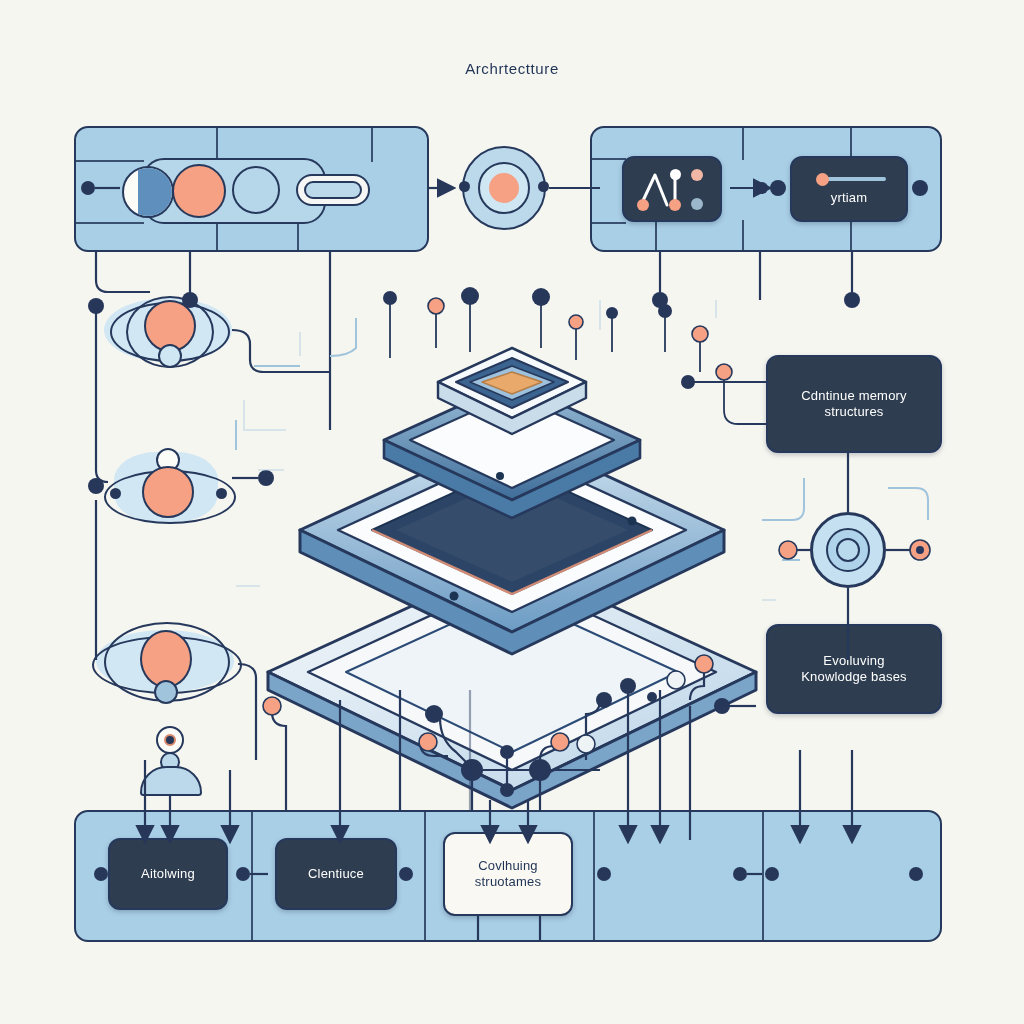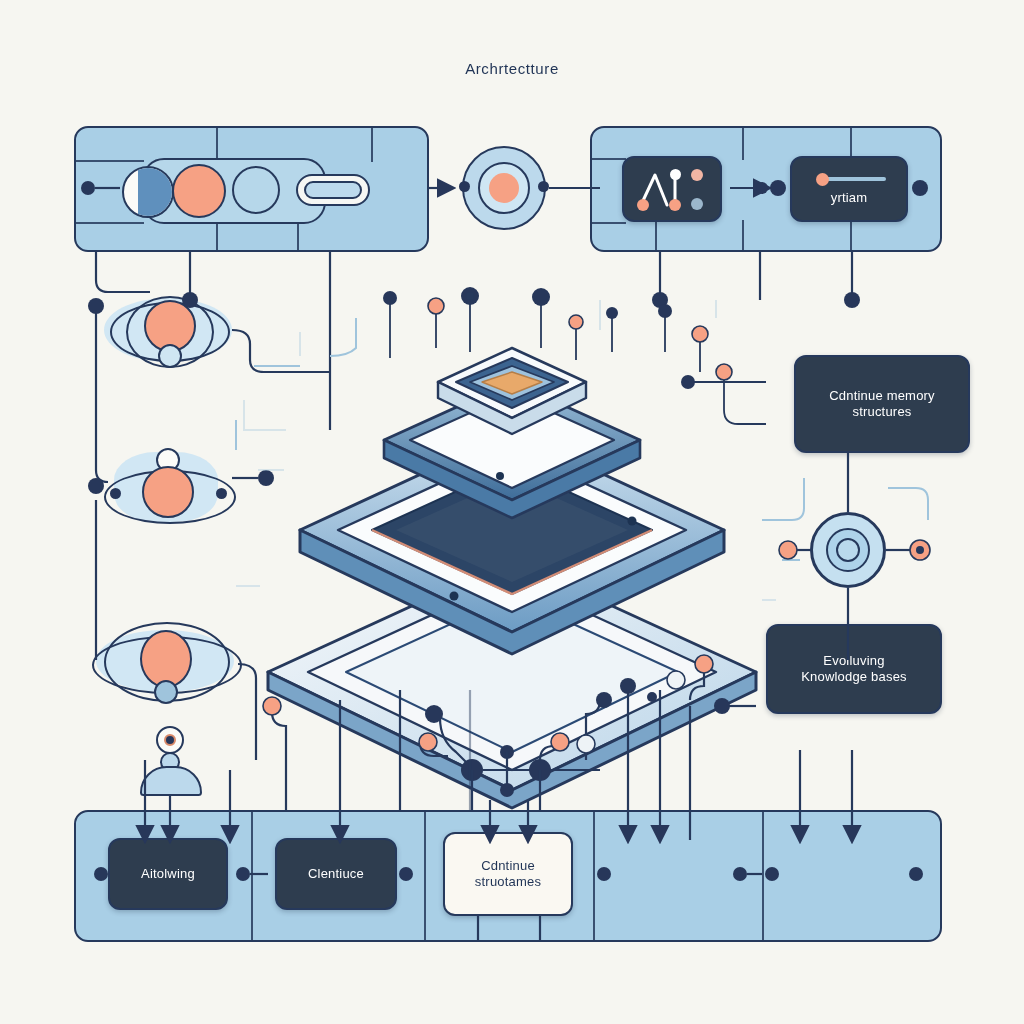--- a/index.html
+++ b/index.html
@@ -145,21 +145,21 @@
   </div>
 
   <div class="chip" style="left:790px;top:156px;width:118px;height:66px;">
     <div style="position:relative;width:78px;height:14px;margin-bottom:4px;">
       <div style="position:absolute;left:14px;top:5px;width:62px;height:4px;background:#9fc4dc;border-radius:2px;"></div>
       <div style="position:absolute;left:6px;top:1px;width:13px;height:13px;border-radius:50%;background:#f6a184;"></div>
     </div>
     <span>yrtiam</span>
   </div>
 
-  <div class="chip" style="left:794px;top:355px;width:176px;height:98px;">
+  <div class="chip" style="left:766px;top:355px;width:176px;height:98px;">
     <span>Cdntinue memory</span>
     <span class="l2">structures</span>
   </div>
 
   <div class="chip" style="left:766px;top:624px;width:176px;height:90px;">
     <span>Evolluving</span>
     <span class="l2">Knowlodge bases</span>
   </div>
 
   <div class="circ" style="left:810px;top:512px;width:76px;height:76px;background:#c5e0f0;border:3px solid #26395c;"></div>
@@ -202,21 +202,21 @@
   <div class="gridline v" style="left:593px;top:812px;height:128px;"></div>
   <div class="gridline v" style="left:762px;top:812px;height:128px;"></div>
 
   <div class="chip" style="left:108px;top:838px;width:120px;height:72px;align-items:center;">
     <span>Aitolwing</span>
   </div>
   <div class="chip" style="left:275px;top:838px;width:122px;height:72px;">
     <span>Clentiuce</span>
   </div>
   <div class="chip white" style="left:443px;top:832px;width:130px;height:84px;">
-    <span>Cdntinue</span>
+    <span>Covlhuing</span>
     <span class="l2">struotames</span>
   </div>
 
   <svg class="layer" viewBox="0 0 1024 1024">
     <defs>
       <linearGradient id="plate1" x1="0" y1="0" x2="0" y2="1">
         <stop offset="0%" stop-color="#cfe2f0"></stop>
           <stop offset="100%" stop-color="#6d9cc4"></stop>
       </linearGradient>
       <linearGradient id="plate2" x1="0" y1="0" x2="1" y2="1">

